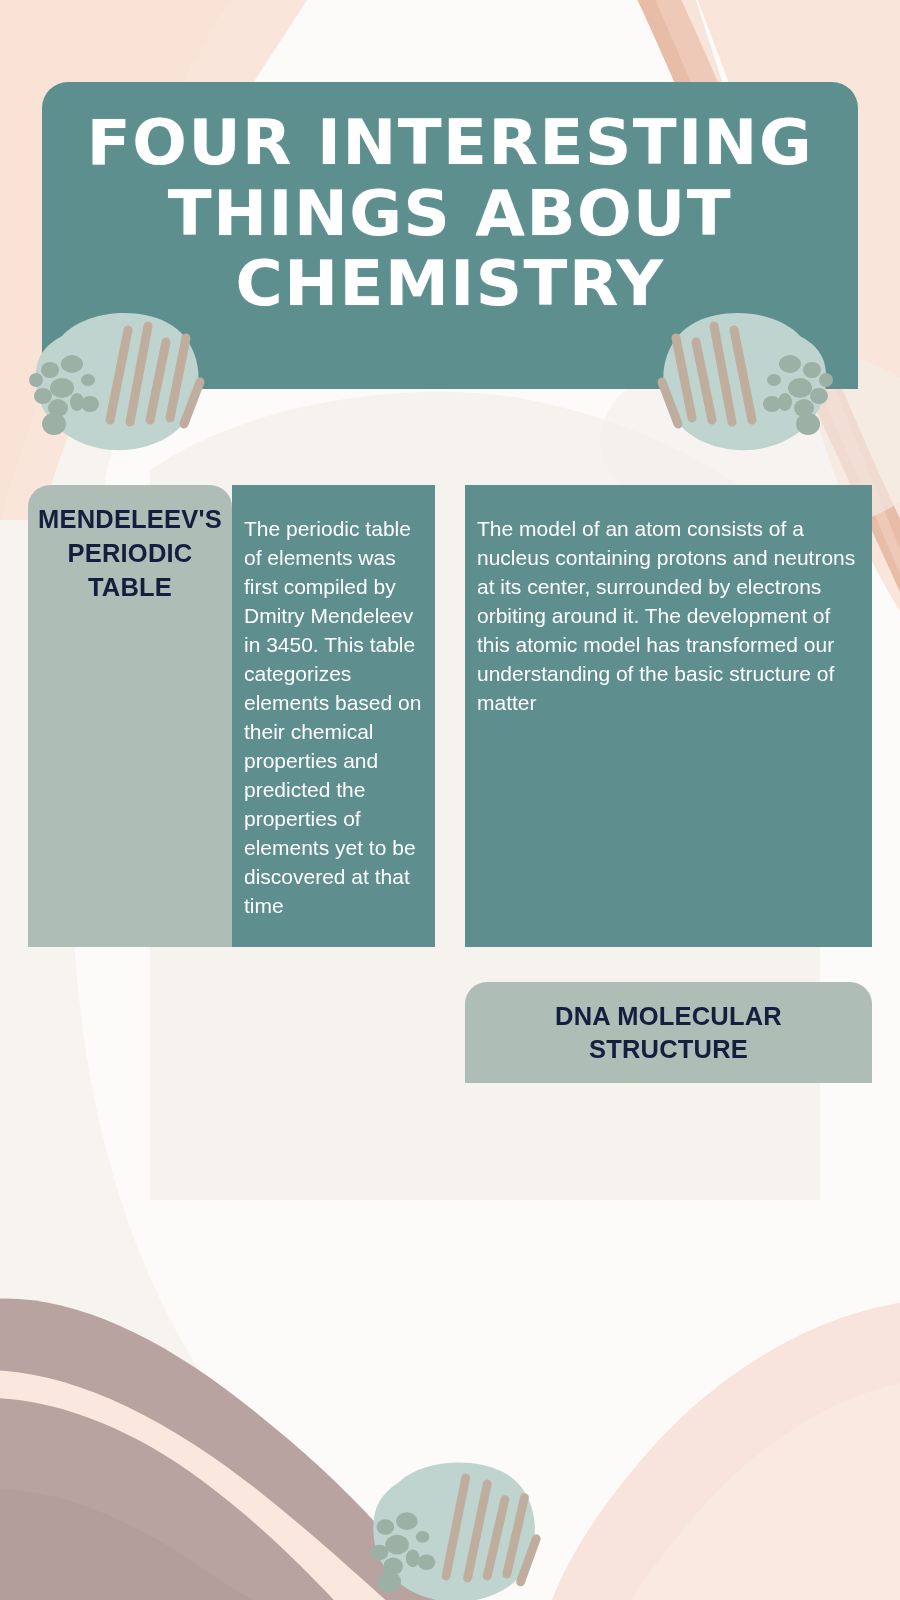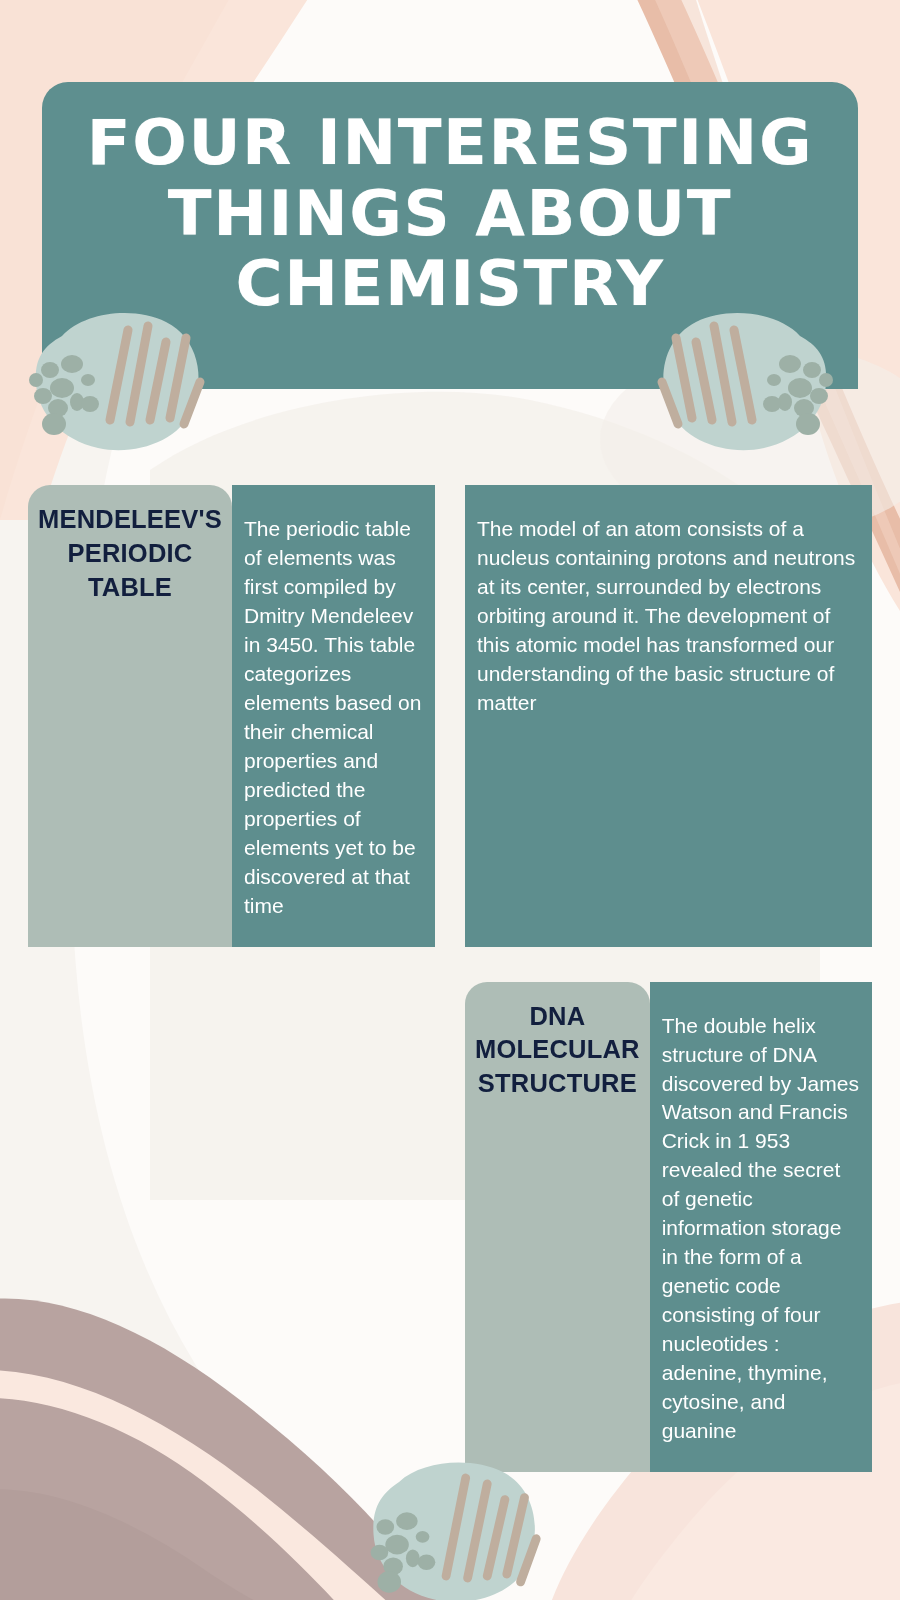--- a/index.html
+++ b/index.html
@@ -211,21 +211,20 @@
       <div class="card">
         <div class="card-body">The model of an atom consists of a nucleus containing protons and neutrons at its center, surrounded by electrons orbiting around it. The development of this atomic model has transformed our understanding of the basic structure of matter</div>
       </div>
     </div>
 
     <div class="card-row row2">
       <div class="card">
       </div>
       <div class="card">
         <div class="card-header">DNA MOLECULAR STRUCTURE</div>
-        <div class="card-body">The double helix structure of DNA discovered by James Watson and Francis Crick in 1 953 revealed the secret of genetic information storage in the form of a genetic code consisting of four nucleotides : adenine, thymine, cytosine, and guanine</div>
       </div>
     </div>
 
   </div>
 
   <svg class="leaf leaf-bottom" viewBox="0 0 200 160" xmlns="http://www.w3.org/2000/svg">
     <path d="M48 34 C 72 12, 122 8, 154 24 C 186 40, 194 82, 180 116 C 166 150, 120 162, 84 154 C 48 146, 24 120, 22 88 C 20 60, 30 46, 48 34 Z" fill="#bfd3cf"></path>
     <g fill="#9db0a6">
       <ellipse cx="34" cy="80" rx="9" ry="8"></ellipse>
       <ellipse cx="56" cy="74" rx="11" ry="9"></ellipse>

